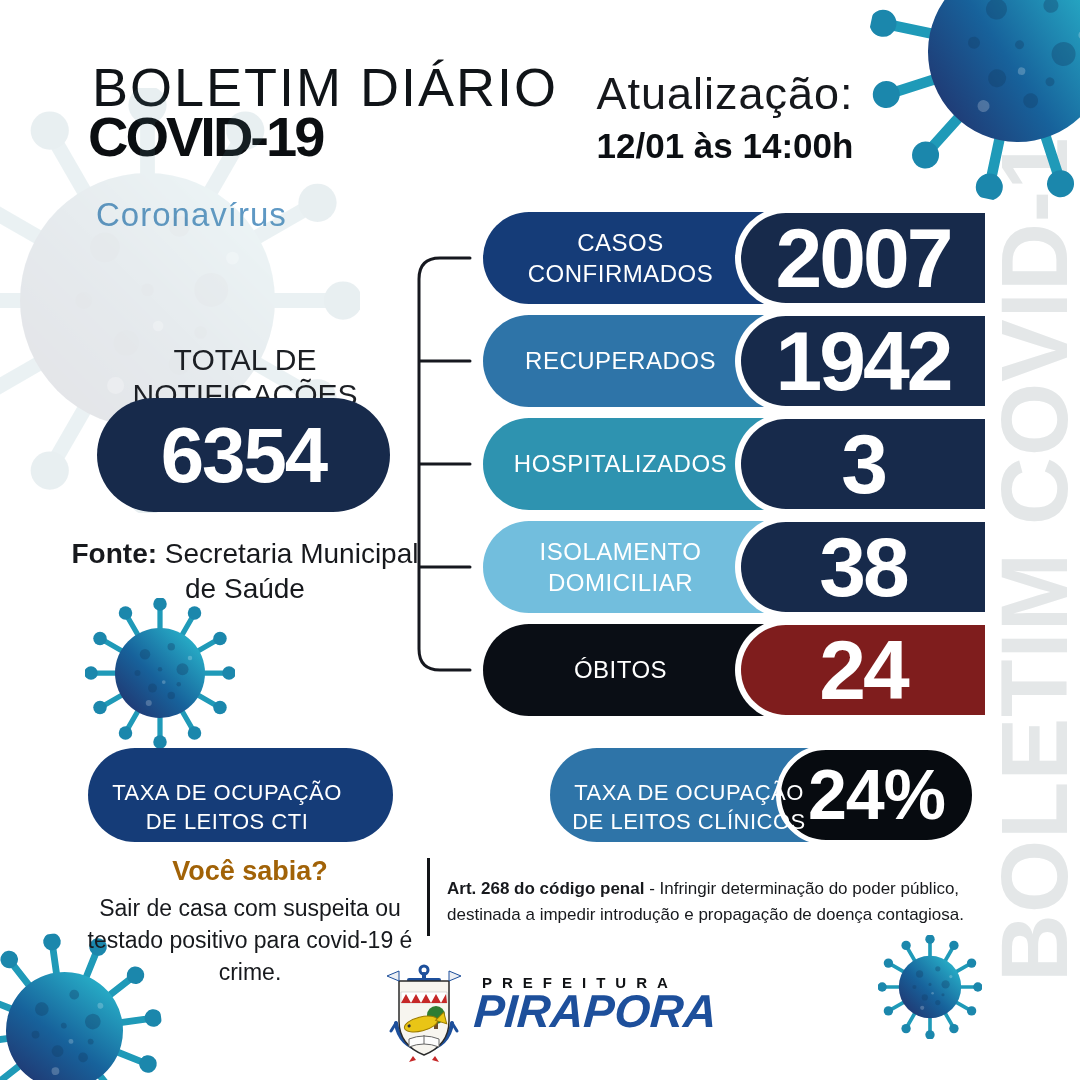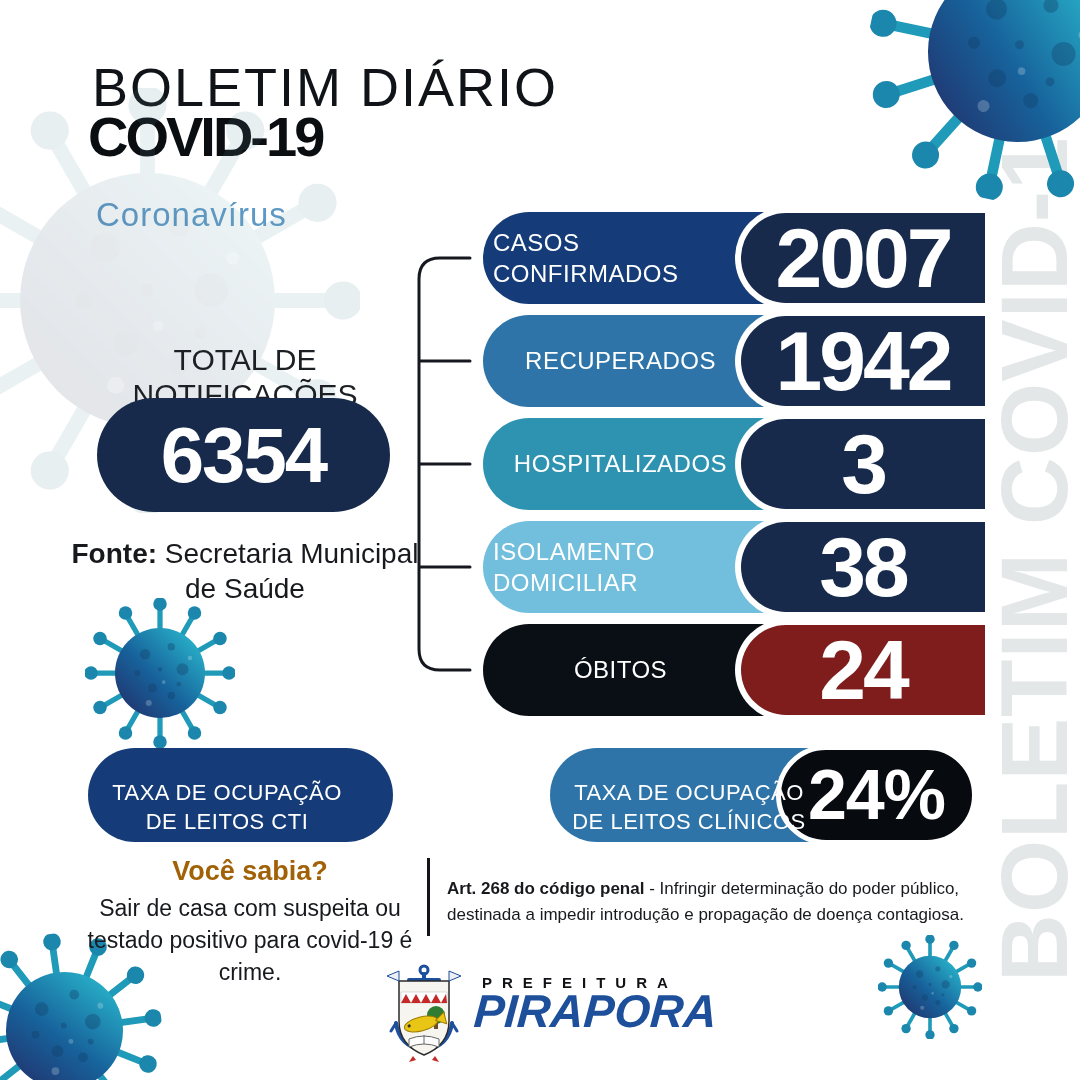--- a/index.html
+++ b/index.html
@@ -35,21 +35,21 @@
               display:flex;align-items:center;justify-content:center;color:#fff;
               font-size:78px;font-weight:800;letter-spacing:-2px;z-index:2;}
   .fonte{left:70px;top:536px;width:350px;text-align:center;font-size:28px;
          line-height:1.25;color:#17191d;z-index:2;}
 
   
   .stats{left:483px;top:212px;width:502px;z-index:2;}
   .stat-row{position:relative;height:92px;margin-bottom:11px;}
   .stat-label-pill{position:absolute;left:0;top:0;width:467px;height:92px;border-radius:46px;}
   .stat-label-text{position:absolute;left:10px;top:0;width:255px;height:92px;display:flex;
-                   align-items:center;justify-content:center;text-align:left;color:#fff;
+                   align-items:center;justify-content:center;text-align:center;color:#fff;
                    font-size:24px;line-height:1.3;letter-spacing:.5px;}
   .stat-value-pill{position:absolute;left:252px;right:0;top:-5px;bottom:-5px;
                    border:6px solid #fff;border-right:none;border-radius:51px 0 0 51px;
                    display:flex;align-items:center;justify-content:center;color:#fff;
                    font-size:84px;font-weight:800;letter-spacing:-3px;}
   .bracket{left:410px;top:245px;z-index:2;}
 
   
   .occ{height:94px;z-index:2;}
   .occ-left{left:88px;top:748px;width:434px;}
@@ -154,20 +154,24 @@
   <svg class="virus v-bottomleft" viewBox="0 0 200 200">
       <use href="#virus-shape"></use>
     </svg>
   <svg class="virus v-bottomright" viewBox="0 0 200 200">
       <use href="#virus-shape"></use>
     </svg>
 
   <div class="abs title1">BOLETIM DIÁRIO</div>
   <div class="abs title2">COVID-19</div>
   <div class="abs subtitle" style="color: rgb(94, 152, 196);">Coronavírus</div>
+  <div class="abs upd">
+    <div class="upd-label">Atualização:</div>
+    <div class="upd-value">12/01 às 14:00h</div>
+  </div>
 
   <div class="abs notif-label">TOTAL DE NOTIFICAÇÕES</div>
   <div class="abs notif-pill" style="background-color: rgb(23, 42, 75);">
     <span>6354</span>
   </div>
   <div class="abs fonte">
     <b>Fonte:</b><span> Secretaria Municipal</span>
     <div>de Saúde</div>
   </div>
 

